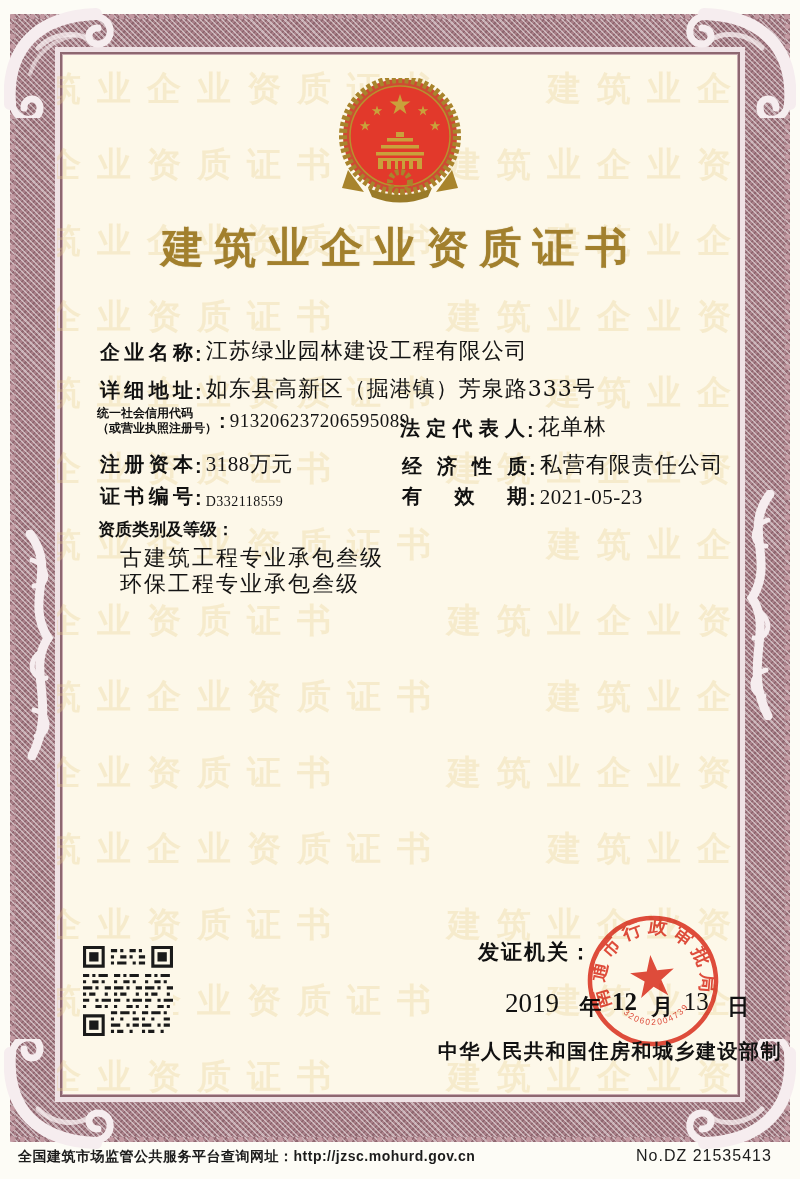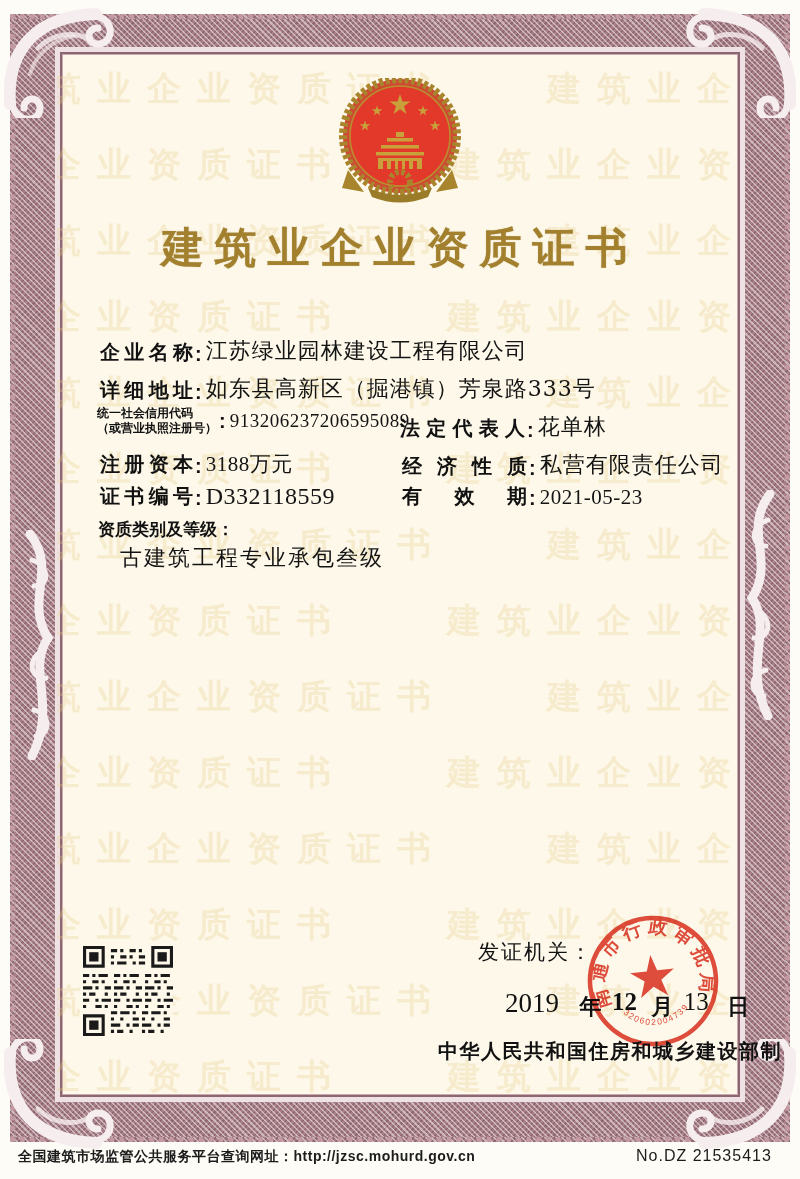--- a/index.html
+++ b/index.html
@@ -49,21 +49,21 @@
     letter-spacing:1px;vertical-align:bottom;}
   .num{font-family:"Liberation Serif",serif;font-size:20px;letter-spacing:0.5px;}
   .col2{position:absolute;left:302px;top:0;white-space:nowrap;}
   .small-lbl{display:inline-block;font-size:12px;font-weight:bold;color:#111;
     line-height:1.25;vertical-align:middle;letter-spacing:0;}
   .qual-label{font-size:17px;font-weight:bold;color:#111;}
   .qual-item{font-family:"DejaVu Serif","Liberation Serif",serif;font-size:22px;color:#141414;
     letter-spacing:2px;}
 
   
-  .issuer{left:478px;top:938px;font-size:21px;font-weight:normal;letter-spacing:2px;color:#111;}
+  .issuer{left:478px;top:938px;font-size:21px;font-weight:bold;letter-spacing:2px;color:#111;}
   .date-row{left:505px;top:988px;white-space:nowrap;}
   .date-num{font-family:"Liberation Serif",serif;font-size:27px;color:#111;vertical-align:top;}
   .date-unit{font-size:22px;font-weight:bold;color:#111;vertical-align:top;position:relative;top:4px;}
   .ministry{left:438px;top:1038px;font-size:20px;font-weight:bold;letter-spacing:1.5px;color:#111;}
   .seal{left:586px;top:914px;mix-blend-mode:multiply;transform:rotate(-6deg);}
   .qr{left:83px;top:946px;}
 
   
   .footer-query{left:18px;top:1148px;font-size:14px;font-weight:bold;color:#1c1c1c;letter-spacing:0.5px;}
   .footer-serial{left:636px;top:1147px;font-size:16px;color:#1c1c1c;letter-spacing:1px;}
@@ -195,28 +195,29 @@
   </div>
 
   <div class="row" style="top:450px;width:650px;">
     <span class="lbl jlabel w93">注册资本</span><span class="colon">:</span><span class="val num" style="font-size:21px;">3188万元</span>
     <span class="col2">
       <span class="lbl jlabel w125">经济性质</span><span class="colon">:</span><span class="val">私营有限责任公司</span>
     </span>
   </div>
 
   <div class="row" style="top:483px;width:650px;">
-    <span class="lbl jlabel w93">证书编号</span><span class="colon">:</span><span class="val num" style="font-size:24px;">D332118559</span>
+    <span class="lbl jlabel w93">证书编号</span><span class="colon">:</span><span class="val num" style="font-size:14px;">D332118559</span>
     <span class="col2">
       <span class="lbl jlabel w125">有效期</span><span class="colon">:</span><span class="val num" style="font-size:21px;margin-top:45px;">2021-05-23</span>
     </span>
   </div>
 
   <div class="row qual-label" style="top:518px;left:98px;">资质类别及等级：</div>
   <div class="row qual-item" style="top:543px;left:120px;">古建筑工程专业承包叁级</div>
+  <div class="row qual-item" style="top:569px;left:120px;">环保工程专业承包叁级</div>
 
   <svg class="abs qr" width="90" height="90" viewBox="0 0 29 29">
     <rect width="29" height="29" fill="#fdf8e9"></rect>
     <g stroke="#1a1a1a" stroke-width="1">
       <line x1="9" y1="1.5" x2="20" y2="1.5" stroke-dasharray="2 1 1 2"></line>
       <line x1="9" y1="3.5" x2="20" y2="3.5" stroke-dasharray="1 2 2 1"></line>
       <line x1="9" y1="5.5" x2="20" y2="5.5" stroke-dasharray="1 1 3 2"></line>
       <line x1="0" y1="9.5" x2="29" y2="9.5" stroke-dasharray="2 1 1 1 3 2"></line>
       <line x1="0" y1="11.5" x2="29" y2="11.5" stroke-dasharray="1 2 2 1 1 3"></line>
       <line x1="0" y1="13.5" x2="29" y2="13.5" stroke-dasharray="3 1 1 2 2 1"></line>

